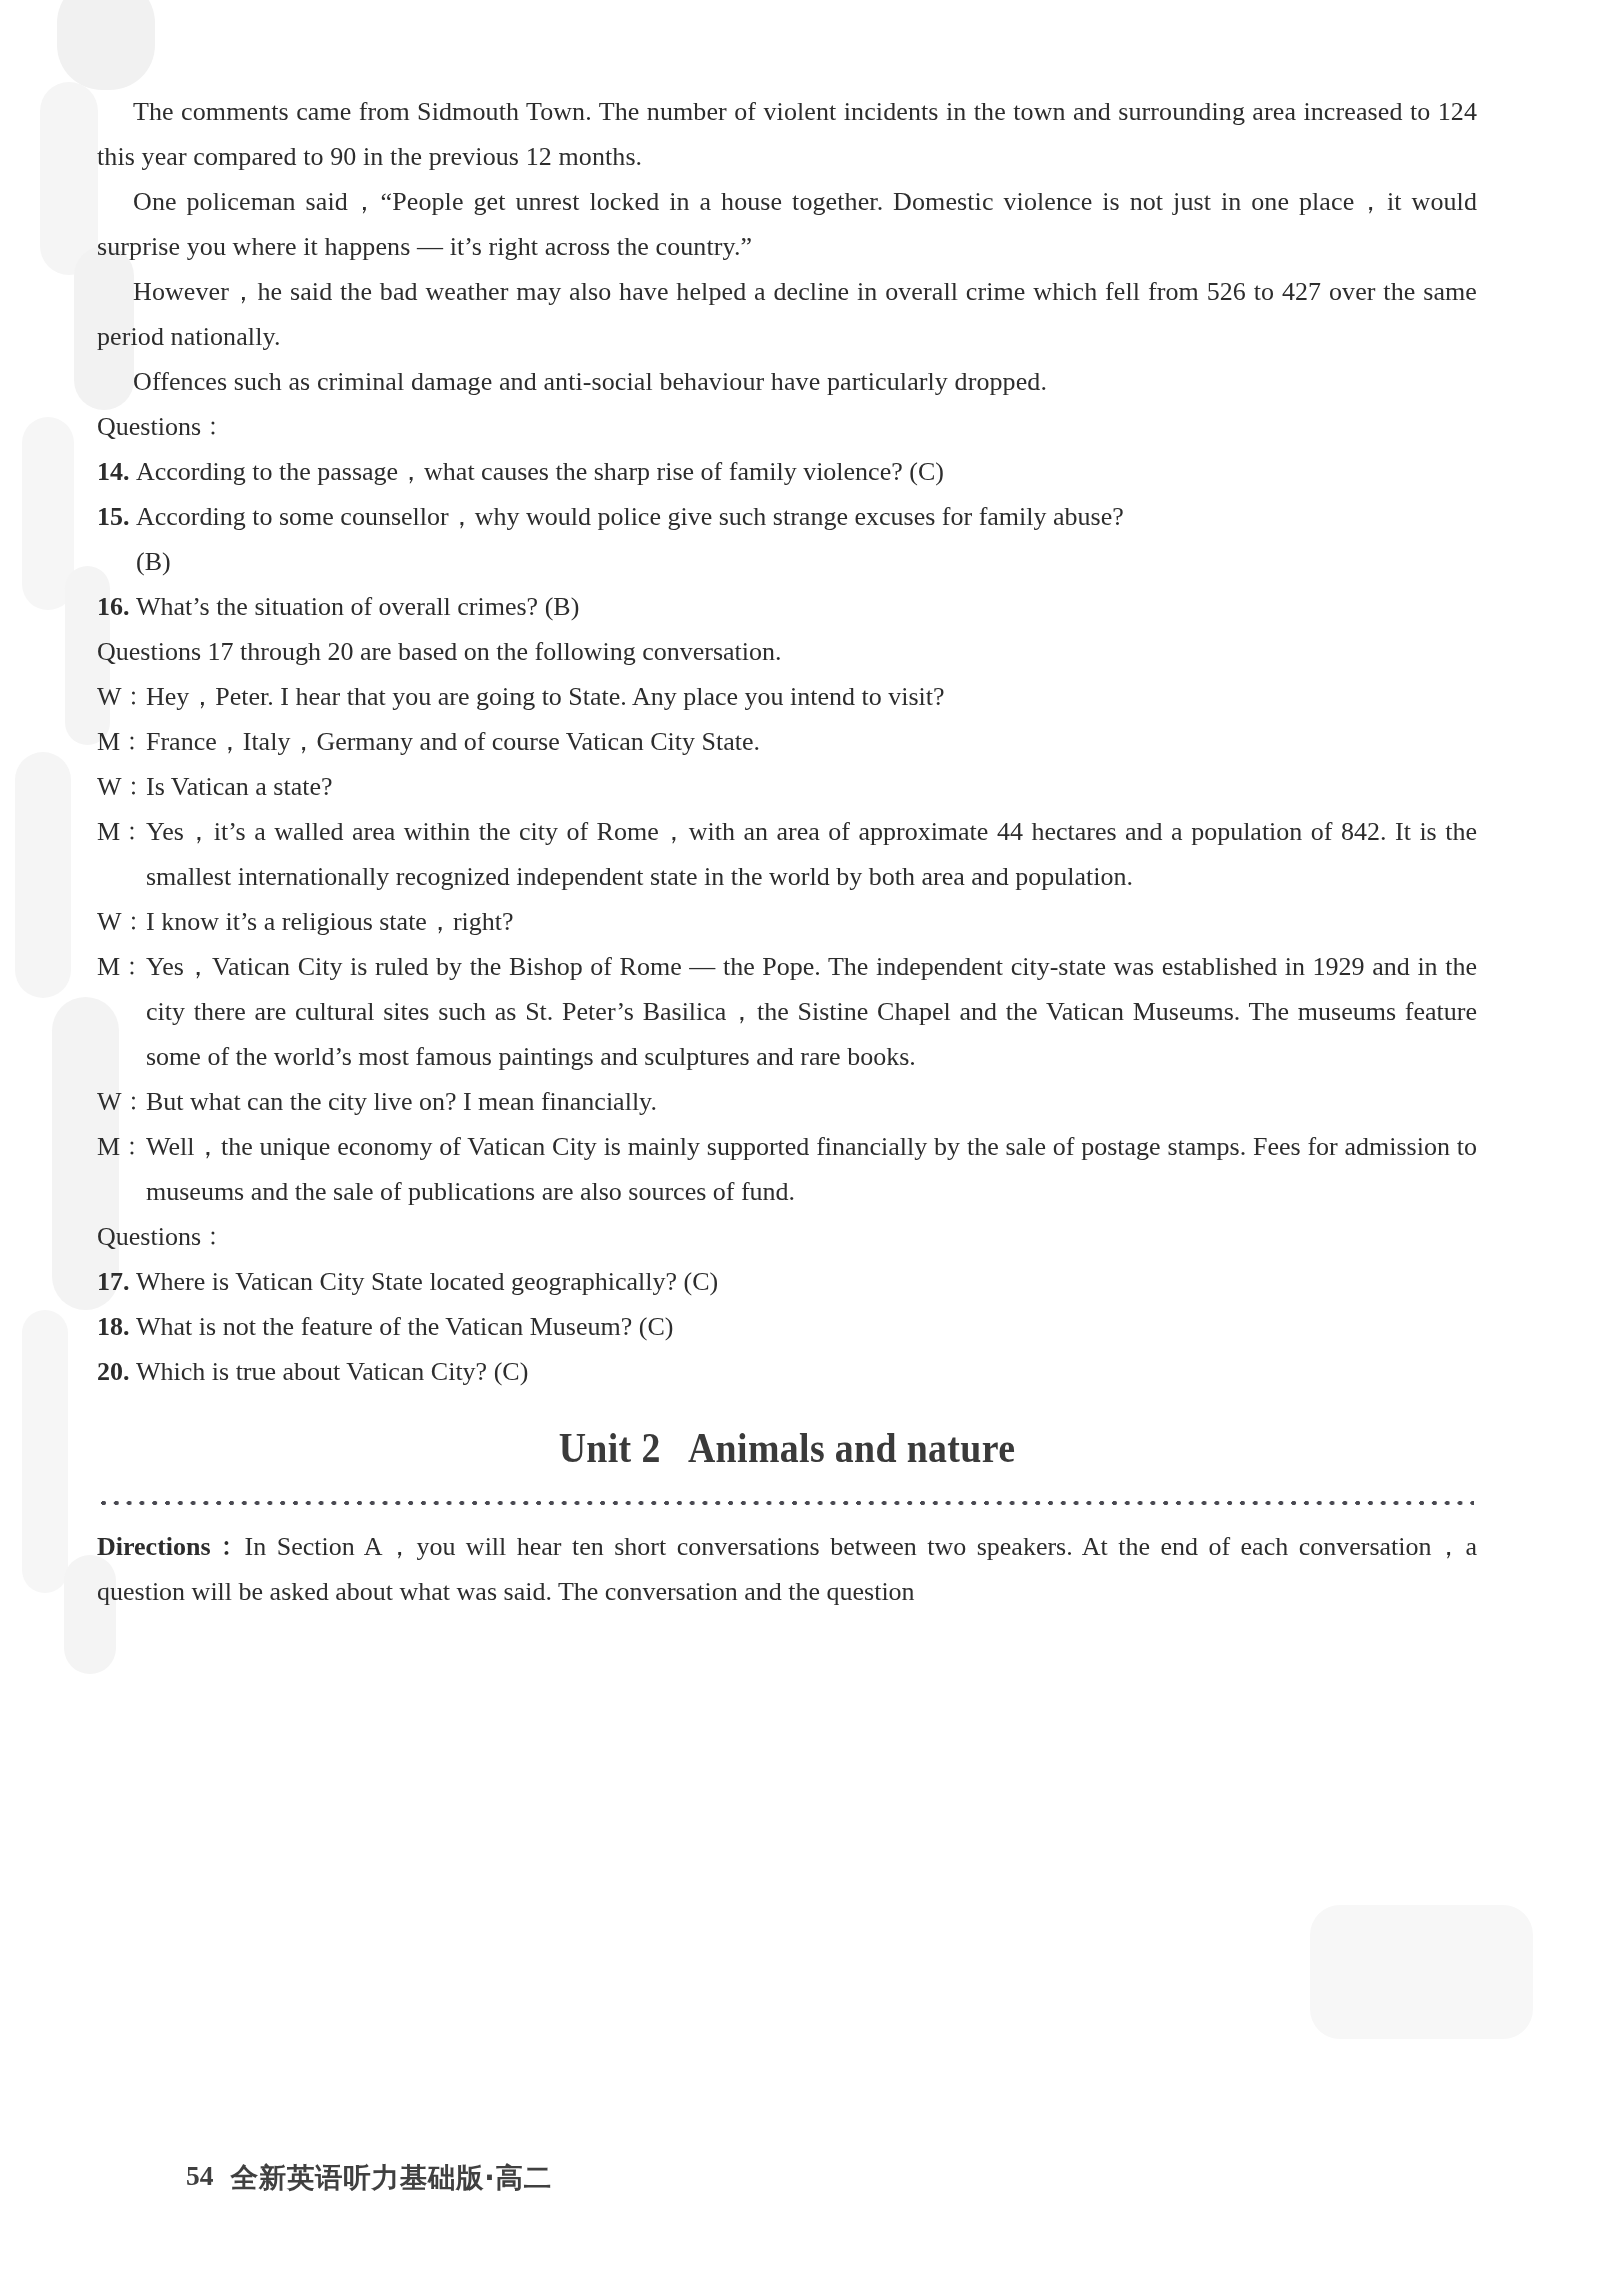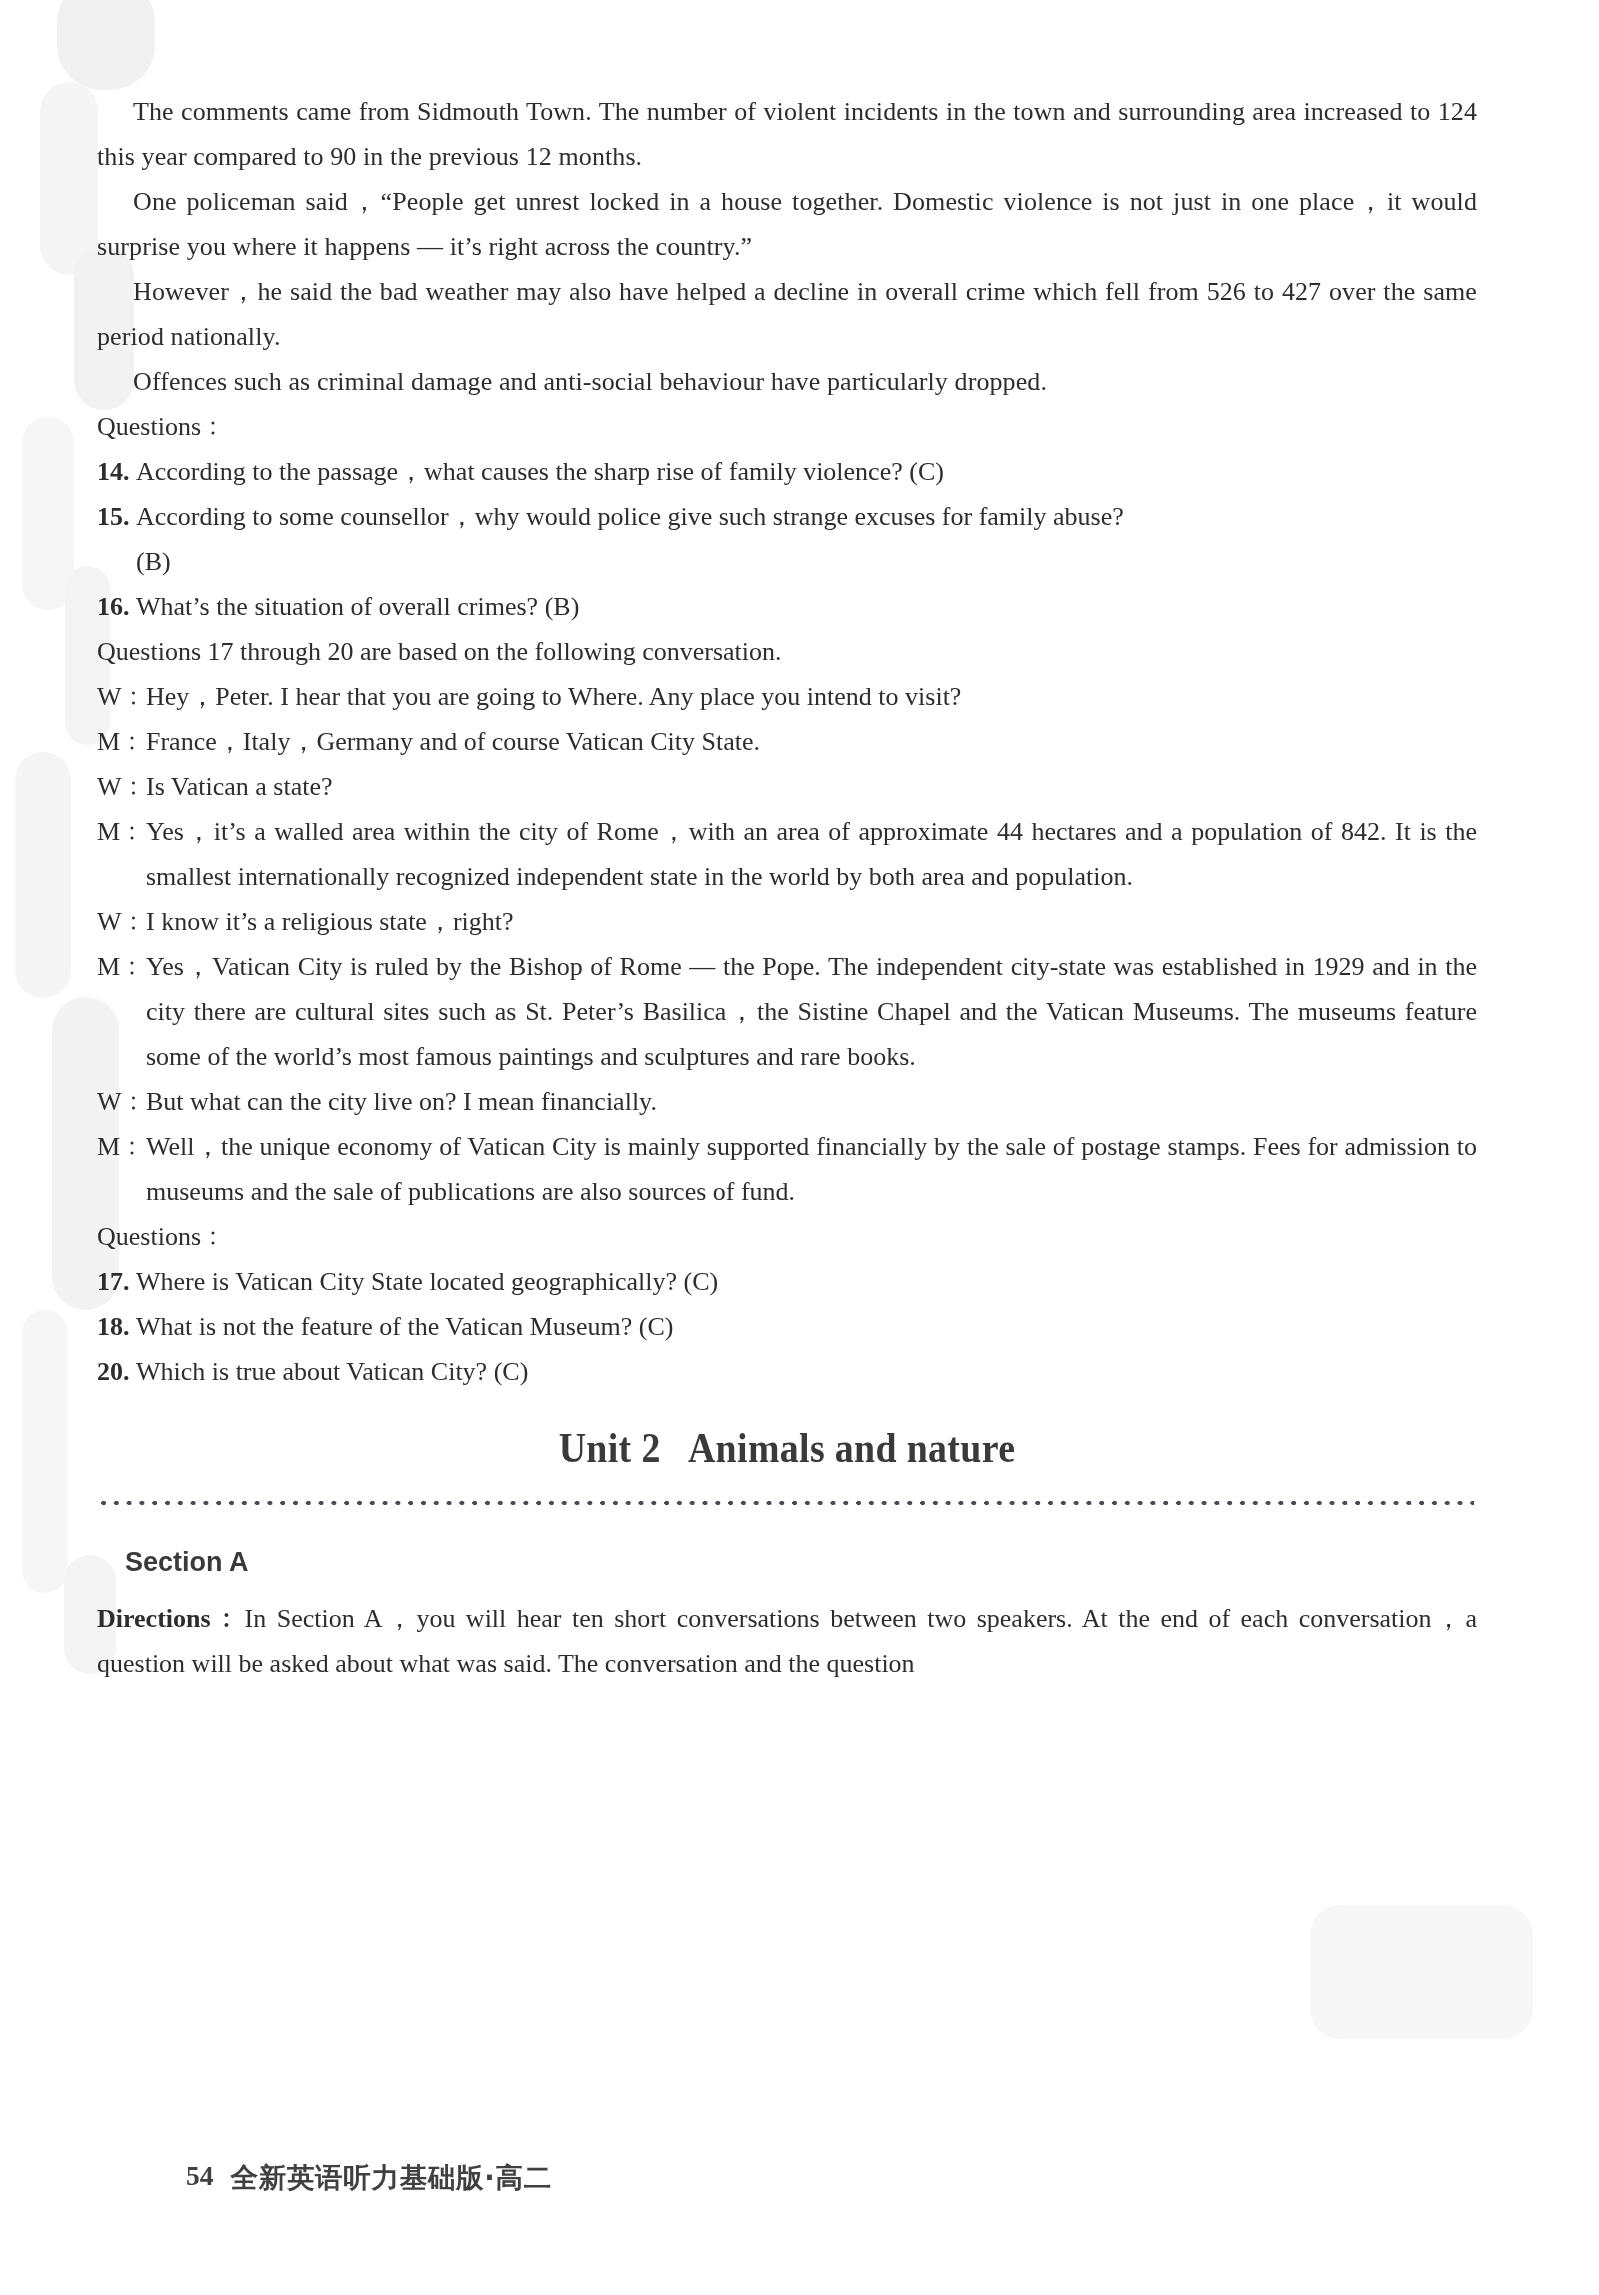--- a/index.html
+++ b/index.html
@@ -210,21 +210,21 @@
 
     <div class="q-item">
       <span class="q-num">16.</span>
       <span class="q-text">What’s the situation of overall crimes? (B)</span>
     </div>
 
     <p class="heading-bold">Questions 17 through 20 are based on the following conversation.</p>
 
     <div class="d-item">
       <span class="d-spk">W﹕</span>
-      <span class="d-text">Hey，Peter. I hear that you are going to Where. Any place you intend to visit?</span>
+      <span class="d-text">Hey，Peter. I hear that you are going to State. Any place you intend to visit?</span>
     </div>
     <div class="d-item">
       <span class="d-spk">M﹕</span>
       <span class="d-text">France，Italy，Germany and of course Vatican City State.</span>
     </div>
     <div class="d-item">
       <span class="d-spk">W﹕</span>
       <span class="d-text">Is Vatican a state?</span>
     </div>
     <div class="d-item">
@@ -262,21 +262,20 @@
       <span class="q-num">20.</span>
       <span class="q-text">Which is true about Vatican City? (C)</span>
     </div>
 
     <h1 class="unit-title">
       <span>Unit 2</span><span class="gap"></span><span>Animals and nature</span>
     </h1>
 
     <div class="dot-rule"></div>
 
-    <div class="section-label">Section A</div>
 
     <p class="directions"><b>Directions﹕</b><span>In Section A，you will hear ten short conversations between two speakers. At the end of each conversation，a question will be asked about what was said. The conversation and the question</span></p>
 
   </div>
 
   <div class="footer">
     <span class="footer-page">54</span>
     <span class="footer-title">全新英语听力基础版·高二</span>
   </div>
 </div>

